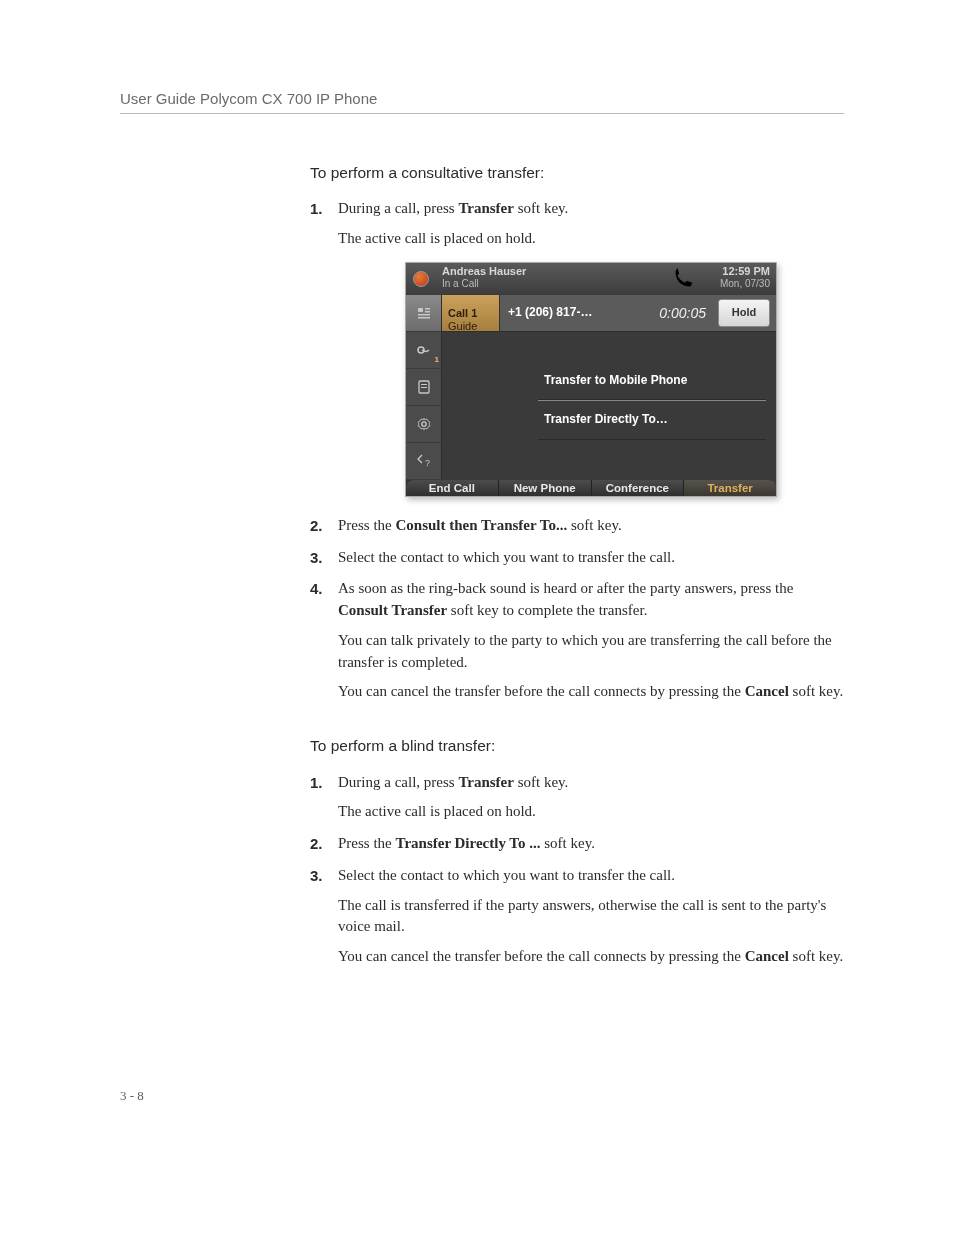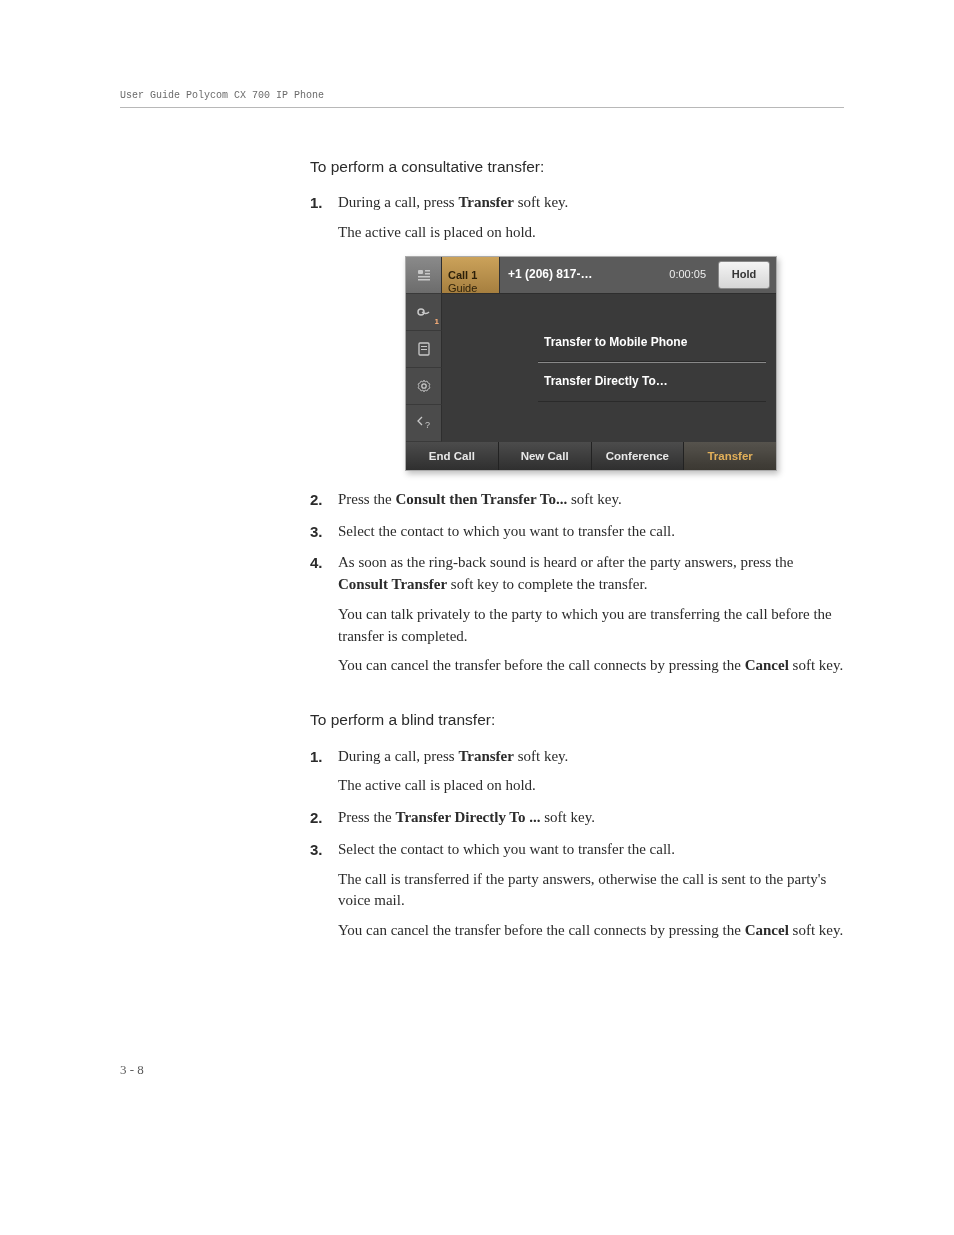--- a/index.html
+++ b/index.html
@@ -8,22 +8,22 @@
     font-family: "Palatino Linotype", "Book Antiqua", Palatino, serif;
     color: #333;
     background: #fff;
     width: 954px;
   }
   .page {
     padding: 90px 110px 60px 120px;
     box-sizing: border-box;
   }
   .runhead {
-    font-family: Liberation Mono, monospace;
-    font-size: 10px;
+    font-family: Liberation Sans, sans-serif;
+    font-size: 15px;
     color: #6b6b6b;
     padding-bottom: 6px;
     border-bottom: 1px solid #b8b8b8;
     margin-bottom: 48px;
   }
   .content {
     margin-left: 190px;
     font-size: 15px;
     line-height: 1.45;
     color: #2b2b2b;
@@ -114,42 +114,43 @@
   }
   .pu-calllabel {
     width:58px; height:100%;
     background: linear-gradient(180deg,#cba25a,#a67f3f);
     color:#2b1f08; font-size:11px; line-height:1.15;
     padding:12px 6px; box-sizing:border-box;
     border-right:1px solid #333;
   }
   .pu-calllabel b{font-weight:700;}
   .pu-callnum { flex:1; padding:0 8px; font-weight:700; font-size:12px; color:#fff; }
-  .pu-timer { padding:0 6px; font-size:11px; color:#eee; }
+  .pu-timer { padding:0 6px; font-size:14px; color:#eee;font-style:italic; }
   .pu-hold {
     width:50px; height:26px; margin:0 6px;
     background: linear-gradient(#f4f4f4,#d6d6d6);
     border:1px solid #888; border-radius:3px;
     font-size:11px; font-weight:700; color:#333;
     display:flex;align-items:center;justify-content:center;
   }
   .pu-menuarea { min-height:128px; position:relative; }
   .pu-menu {
     position:absolute; right:10px; top:30px; left:96px;
   }
   .pu-menu-item {
     padding:10px 6px;
     border-top:1px solid #888; border-bottom:1px solid #2a2a2a;
     font-size:12px; font-weight:700; color:#fff;
   }
   .pu-menu-item:first-child{border-top:none;}
 
   .pu-softbar {
-    display:flex; height:28px;
+    display:flex; height:16px;
     background: linear-gradient(#4c4c4c,#2f2f2f);
+    border-radius: 14px;
   }
   .pu-softkey {
     flex:1; border-right:1px solid #222;
     font-size:11.5px; font-weight:700; color:#e8e8e8;
     display:flex;align-items:center;justify-content:center;
   }
   .pu-softkey:last-child { border-right:none; }
   .pu-softkey.active { color:#e2b05a; background:rgba(255,200,100,.06); }
 
   .footer {
@@ -171,20 +172,38 @@
     <ol class="steps">
       <li>
         <span class="num">1.</span>
         <span>
           <span>During a call, press </span><b>Transfer</b><span> soft key.</span>
         </span>
         <p>The active call is placed on hold.</p>
 
         
         <div class="phone-ui">
+          <div class="pu-header">
+            <div class="pu-presence">
+                <div class="pu-presence-dot"></div>
+              </div>
+            <div class="pu-user">
+              <div class="pu-name">Andreas Hauser</div>
+              <div class="pu-status">In a Call</div>
+            </div>
+            <div class="pu-charge">
+              <svg viewBox="0 0 16 16">
+                  <path d="M4 4c0 5 3 8 8 8l1-2-3-1-1 1c-2-1-3-2-4-4l1-1-1-3z"></path>
+                </svg>
+            </div>
+            <div class="pu-clock">
+              <div class="pu-time">12:59 PM</div>
+              <div class="pu-date">Mon, 07/30</div>
+            </div>
+          </div>
 
           <div class="pu-body">
             <div class="pu-side">
               <div class="pu-side-item active">
                 <svg viewBox="0 0 16 16">
                     <rect x="2" y="3" width="5" height="4" rx="1"></rect>
                     <rect x="9" y="3" width="5" height="1.5"></rect>
                     <rect x="9" y="6" width="5" height="1.5"></rect>
                     <rect x="2" y="9" width="12" height="1.5"></rect>
                     <rect x="2" y="12" width="12" height="1.5"></rect>
@@ -232,21 +251,21 @@
                 <div class="pu-menu">
                   <div class="pu-menu-item">Transfer to Mobile Phone</div>
                   <div class="pu-menu-item">Transfer Directly To…</div>
                 </div>
               </div>
             </div>
           </div>
 
           <div class="pu-softbar">
             <div class="pu-softkey">End Call</div>
-            <div class="pu-softkey">New Call</div>
+            <div class="pu-softkey">New Phone</div>
             <div class="pu-softkey">Conference</div>
             <div class="pu-softkey active">Transfer</div>
           </div>
         </div>
       </li>
 
       <li>
         <span class="num">2.</span>
         <span>
           <span>Press the </span><b>Consult then Transfer To...</b><span> soft key.</span>

